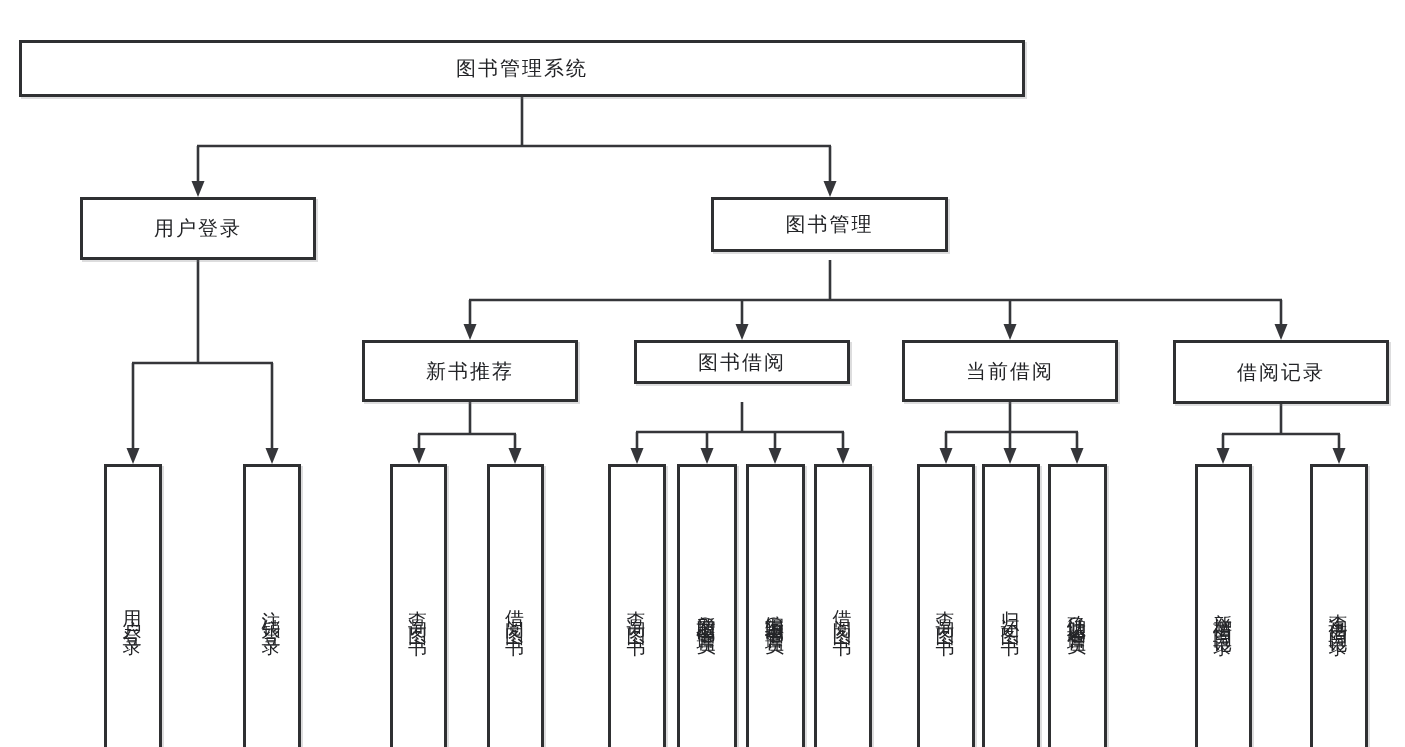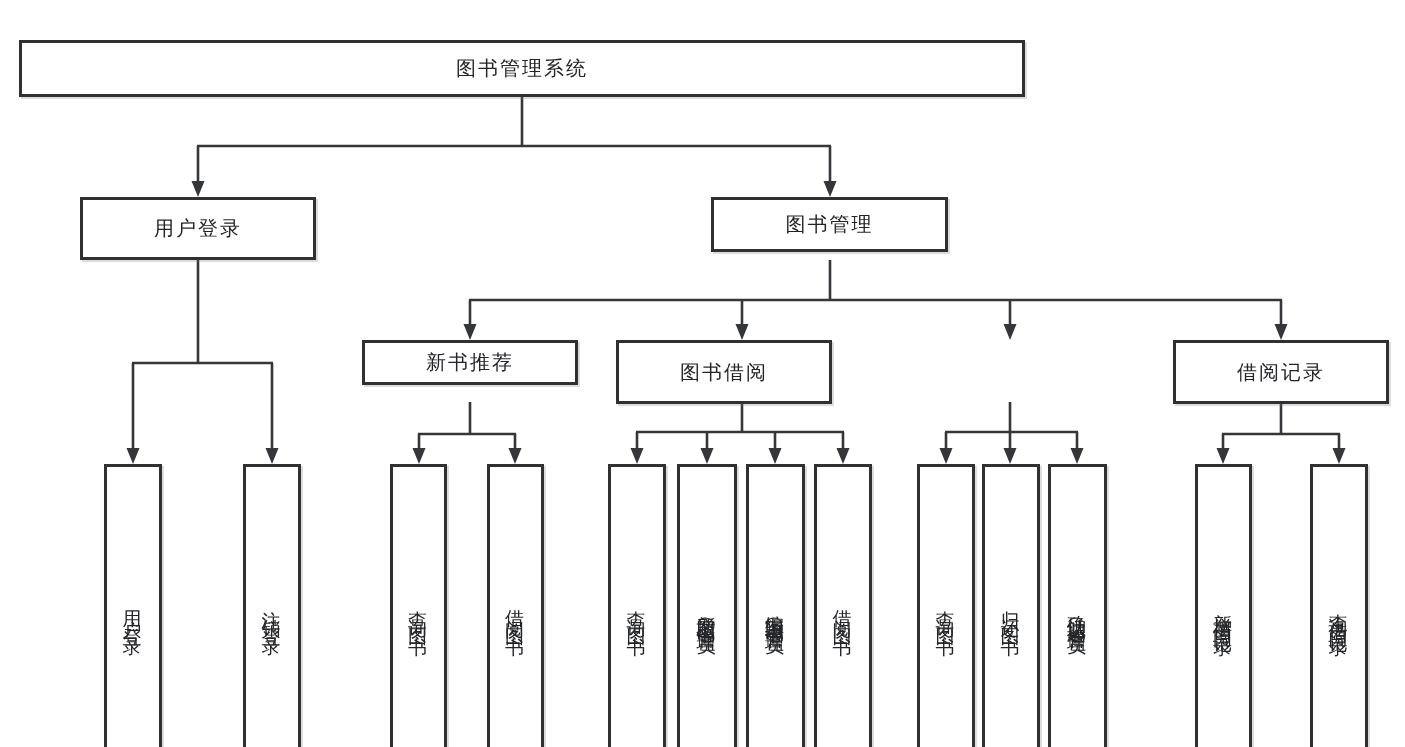--- a/index.html
+++ b/index.html
@@ -116,22 +116,23 @@
       <line x1="1339" y1="407" x2="1339" y2="423"></line>
       <polygon points="1332.5,421 1345.5,421 1339,437" stroke="none"></polygon>
     </g>
   </svg>
 
   <div class="box" style="left:19px;top:13px;width:1006px;height:57px;">图书管理系统</div>
 
   <div class="box" style="left:80px;top:170px;width:236px;height:63px;">用户登录</div>
   <div class="box" style="left:711px;top:170px;width:237px;height:55px;">图书管理</div>
 
-  <div class="box" style="left:362px;top:313px;width:216px;height:45px;">新书推荐</div>
-  <div class="box" style="left:616px;top:313px;width:216px;height:64px;">图书借阅</div>
+  <div class="box" style="left:362px;top:313px;width:216px;height:62px;">新书推荐</div>
+  <div class="box" style="left:634px;top:313px;width:216px;height:44px;">图书借阅</div>
+  <div class="box" style="left:902px;top:313px;width:216px;height:62px;">当前借阅</div>
   <div class="box" style="left:1173px;top:313px;width:216px;height:64px;">借阅记录</div>
 
   <div class="vbox" style="left:104px;">用户登录</div>
   <div class="vbox" style="left:243px;">注销登录</div>
 
   <div class="vbox" style="left:390px;width:57px;">查询图书</div>
   <div class="vbox" style="left:487px;width:57px;">借阅图书</div>
 
   <div class="vbox" style="left:608px;">查询图书</div>
   <div class="vbox" style="left:677px;width:60px;letter-spacing:3px;">新增图书（管理员）</div>

